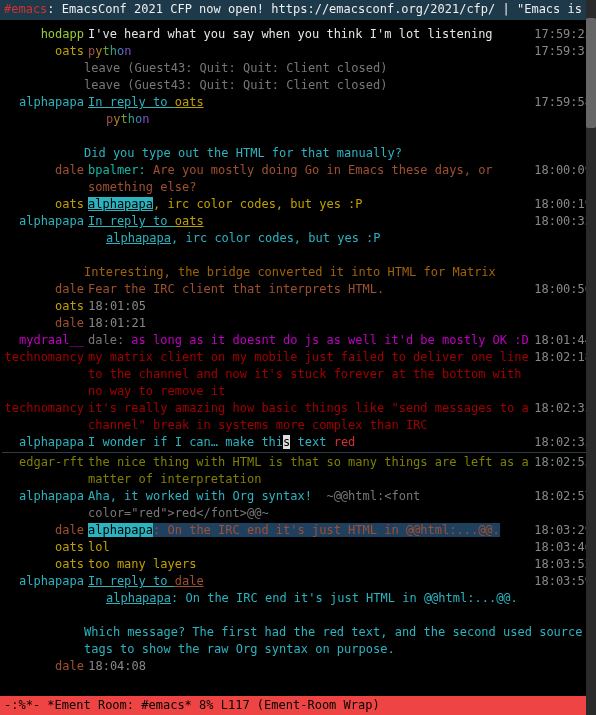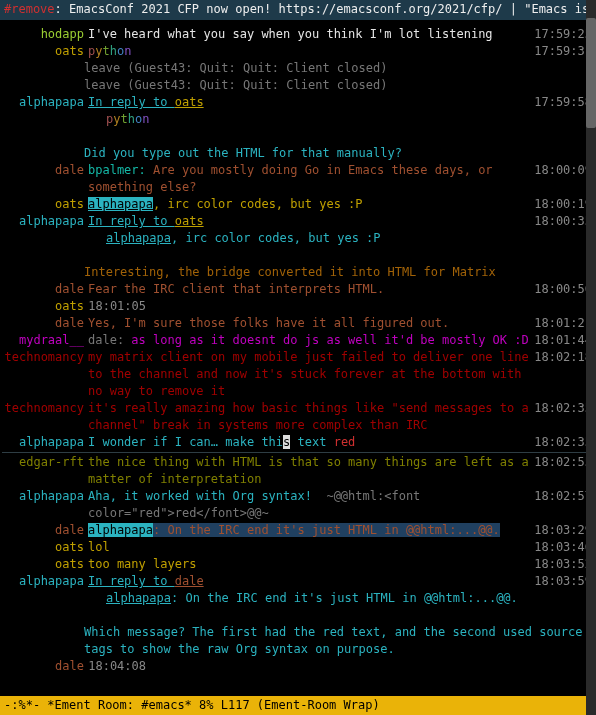--- a/index.html
+++ b/index.html
@@ -8,38 +8,38 @@
   .ch-hash{color:#d03030}
   .log{height:689px;overflow:hidden;padding:6px 2px}
   .row{display:flex;align-items:flex-start}
   .nick{width:82px;text-align:right;padding-right:4px;flex-shrink:0}
   .msg{flex:1;white-space:pre-wrap;word-break:break-word}
   .ts{width:58px;text-align:right;color:#888;flex-shrink:0;padding-right:2px}
   .cont{display:flex;align-items:flex-start}
   .cont .pad{width:82px;flex-shrink:0}
   .cont .pad2{width:104px;flex-shrink:0}
   .cont .msg{flex:1}
-  .modeline{position:absolute;bottom:0;left:0;right:0;background:#eab308;color:#000;padding:1px 4px;white-space:nowrap;overflow:hidden}
+  .modeline{position:absolute;bottom:0;left:0;right:0;background:#ef4444;color:#000;padding:1px 4px;white-space:nowrap;overflow:hidden}
   .link{color:#2bb3c0;text-decoration:underline}
   .hi-nick{background:#2bb3c0;color:#000;text-decoration:underline}
   .hi-nick2{background:#2bb3c0;color:#000}
   .gray{color:#777}
   .caret{background:#ddd;color:#000}
   .hr{border-bottom:1px solid #2e3d44;margin:1px 0}
   .scroll{position:absolute;right:0;top:0;width:10px;height:715px;background:#2a2a2a}
   .thumb{position:absolute;right:0;width:10px;background:#666;border-radius:2px}
   
   .rb span:nth-child(1){color:#a05050}.rb span:nth-child(2){color:#b08020}.rb span:nth-child(3){color:#70a030}.rb span:nth-child(4){color:#30a080}.rb span:nth-child(5){color:#4080c0}.rb span:nth-child(6){color:#8050c0}
 </style>
 </head>
 <body>
 
 <div class="wrap">
   <div class="titlebar">
-    <span class="ch-hash">#remove</span><span>: EmacsConf 2021 CFP now open! https://emacsconf.org/2021/cfp/ | "Emacs is a co</span>
+    <span class="ch-hash">#emacs</span><span>: EmacsConf 2021 CFP now open! https://emacsconf.org/2021/cfp/ | "Emacs is a co</span>
   </div>
 
   <div class="log">
 
     <div class="row">
       <div class="nick" style="color:#9acd32">hodapp</div>
       <div class="msg" style="color:#e5e5e5">I've heard what you say when you think I'm lot listening</div>
       <div class="ts">17:59:25</div>
     </div>
 
@@ -106,21 +106,20 @@
       <div class="ts">18:00:50</div>
     </div>
 
     <div class="row">
       <div class="nick" style="color:#c0a000">oats</div>
       <div class="ts">18:01:05</div>
     </div>
 
     <div class="row">
       <div class="nick" style="color:#a05030">dale</div>
-      <div class="msg" style="color:#a05030">Yes, I'm sure those folks have it all figured out.</div>
       <div class="ts">18:01:21</div>
     </div>
 
     <div class="row">
       <div class="nick" style="color:#c000c0">mydraal__</div>
       <div class="msg" style="color:#c000c0"><span style="color:#777">dale: </span><span>as long as it doesnt do js as well it'd be mostly OK :D</span></div>
       <div class="ts">18:01:44</div>
     </div>
 
     <div class="row">

